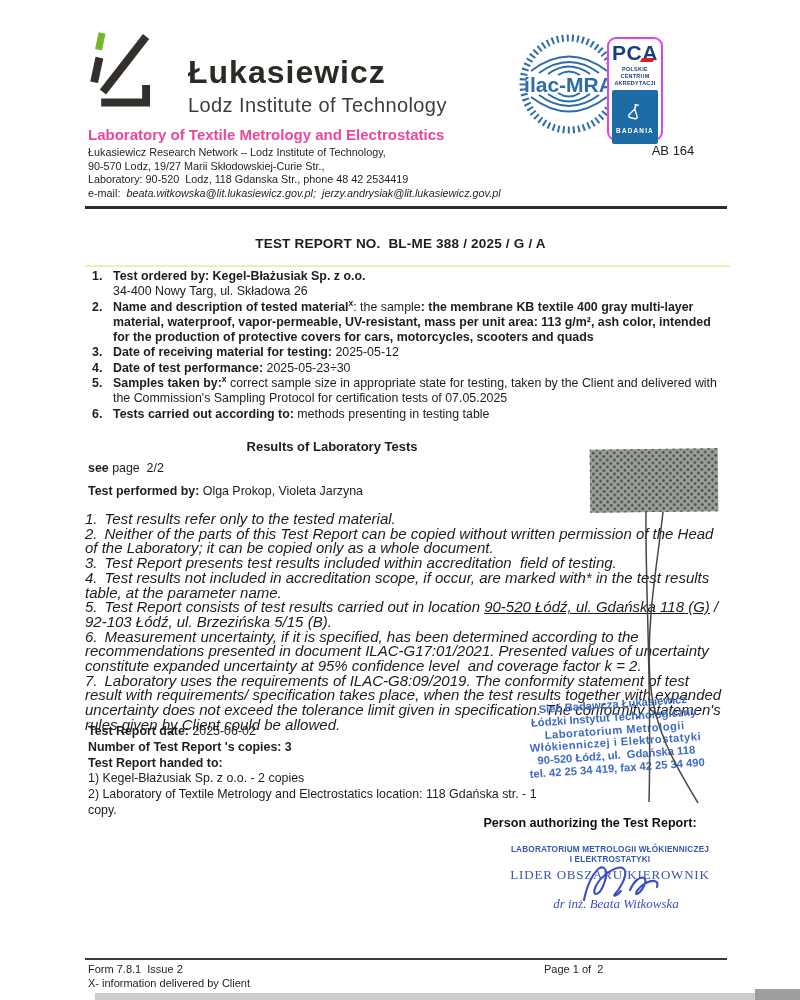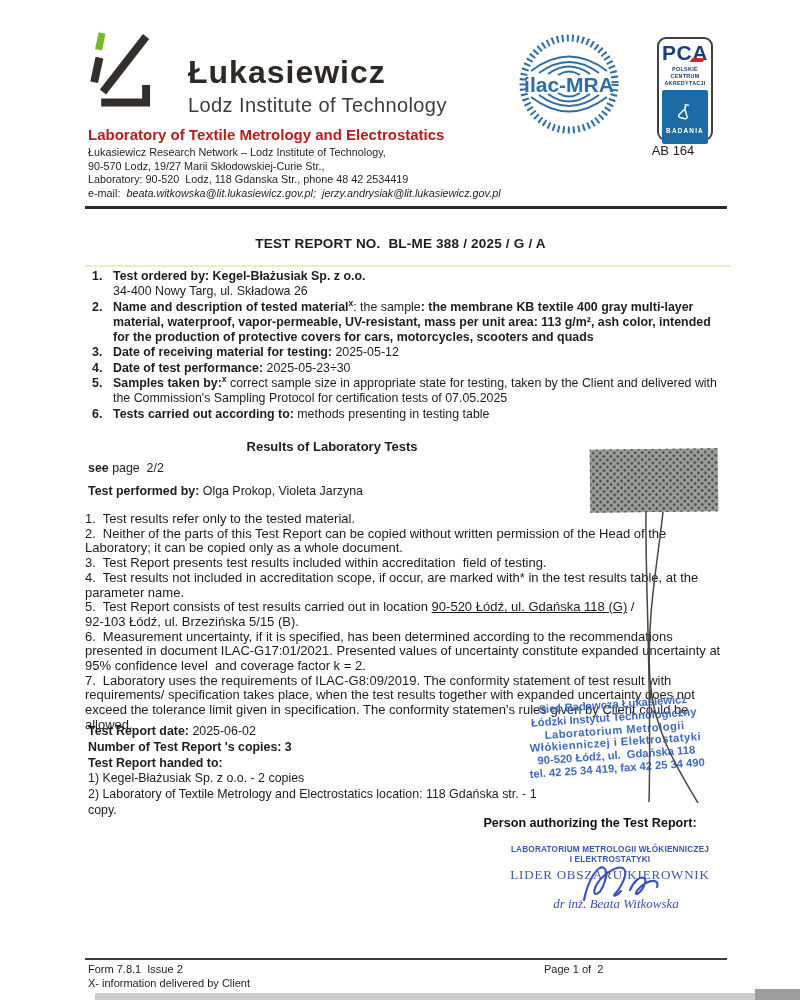--- a/index.html
+++ b/index.html
@@ -8,28 +8,28 @@
   .abs{position:absolute;}
   [data-bind]{white-space:pre-wrap;}
 
   
   .header{left:88px;top:28px;width:440px;}
   .logo-row{display:flex;align-items:flex-start;}
   .logo-svg{width:88px;height:98px;flex:none;}
   .brand-col{margin-left:12px;margin-top:26px;}
   .brand{font-size:32px;font-weight:bold;color:#2d2a26;letter-spacing:1px;}
   .institute{font-size:20px;color:#3c3c3c;margin-top:3px;letter-spacing:0.4px;}
-  .lab-title{font-size:15px;font-weight:bold;color:#b91c1c;margin-top:0px;}
+  .lab-title{font-size:15px;font-weight:bold;color:#ec4899;margin-top:0px;}
   .addr{font-size:10.8px;line-height:13.7px;color:#1f1f1f;margin-top:3px;}
   .email-line{font-size:10.8px;line-height:13.7px;}
   .email-line .em{font-style:italic;}
 
   
   .ilac{left:516px;top:31px;width:106px;height:106px;}
-  .pca-badge{left:657px;top:37px;width:56px;height:104px;border:2px solid #404040;border-radius:9px;
+  .pca-badge{left:607px;top:37px;width:56px;height:104px;border:2px solid #d946ef;border-radius:9px;
              background:#fff;box-sizing:border-box;text-align:center;position:absolute;}
   .pca-abbr{font-size:21px;font-weight:bold;color:#163f7c;letter-spacing:0.5px;margin-top:2px;position:relative;}
   .pca-red{position:absolute;right:7px;bottom:3px;width:13px;height:4px;background:#d2232a;transform:skewX(-35deg);}
   .pca-small{font-size:5.4px;font-weight:bold;color:#163f7c;letter-spacing:0.3px;line-height:6.6px;margin-top:1px;}
   .pca-box{margin:3px 3px 0 3px;background:#1d6ba5;height:54px;display:flex;flex-direction:column;
            align-items:center;justify-content:center;border-radius:2px;}
   .badania{color:#fff;font-size:6.4px;font-weight:bold;letter-spacing:1.2px;margin-top:3px;}
   .ab164{left:645px;top:143px;width:56px;text-align:center;font-size:13px;color:#222;}
 
   .rule{left:85px;top:206px;width:642px;height:3px;background:#2c2c2c;}
@@ -49,21 +49,21 @@
   .performed{left:88px;top:484px;font-size:12.4px;}
 
   
   .swatch{left:590px;top:449px;width:128px;height:63px;transform:rotate(-0.6deg);
           background-color:#9aa09a;
           background-image:radial-gradient(#4d544d 1.3px,transparent 1.5px),
                            radial-gradient(#4d544d 1.3px,transparent 1.5px);
           background-size:7px 7px;background-position:0 0,3.5px 3.5px;}
 
   
-  .notes{left:85px;top:512px;width:644px;font-size:13px;line-height:14.7px;color:#1c1c1c;}
+  .notes{left:85px;top:512px;width:644px;font-size:15px;line-height:14.7px;font-style:italic;color:#1c1c1c;}
   .note{margin:0;}
   .nno{margin-right:7px;}
   .note u{text-decoration:underline;}
 
   
   .report{left:88px;top:724px;width:470px;font-size:12.4px;line-height:15.8px;}
   .report .reg{font-weight:normal;}
 
   
   .stamp1{left:498px;top:698px;width:234px;text-align:center;color:#3f6cc2;transform:rotate(-4deg);

